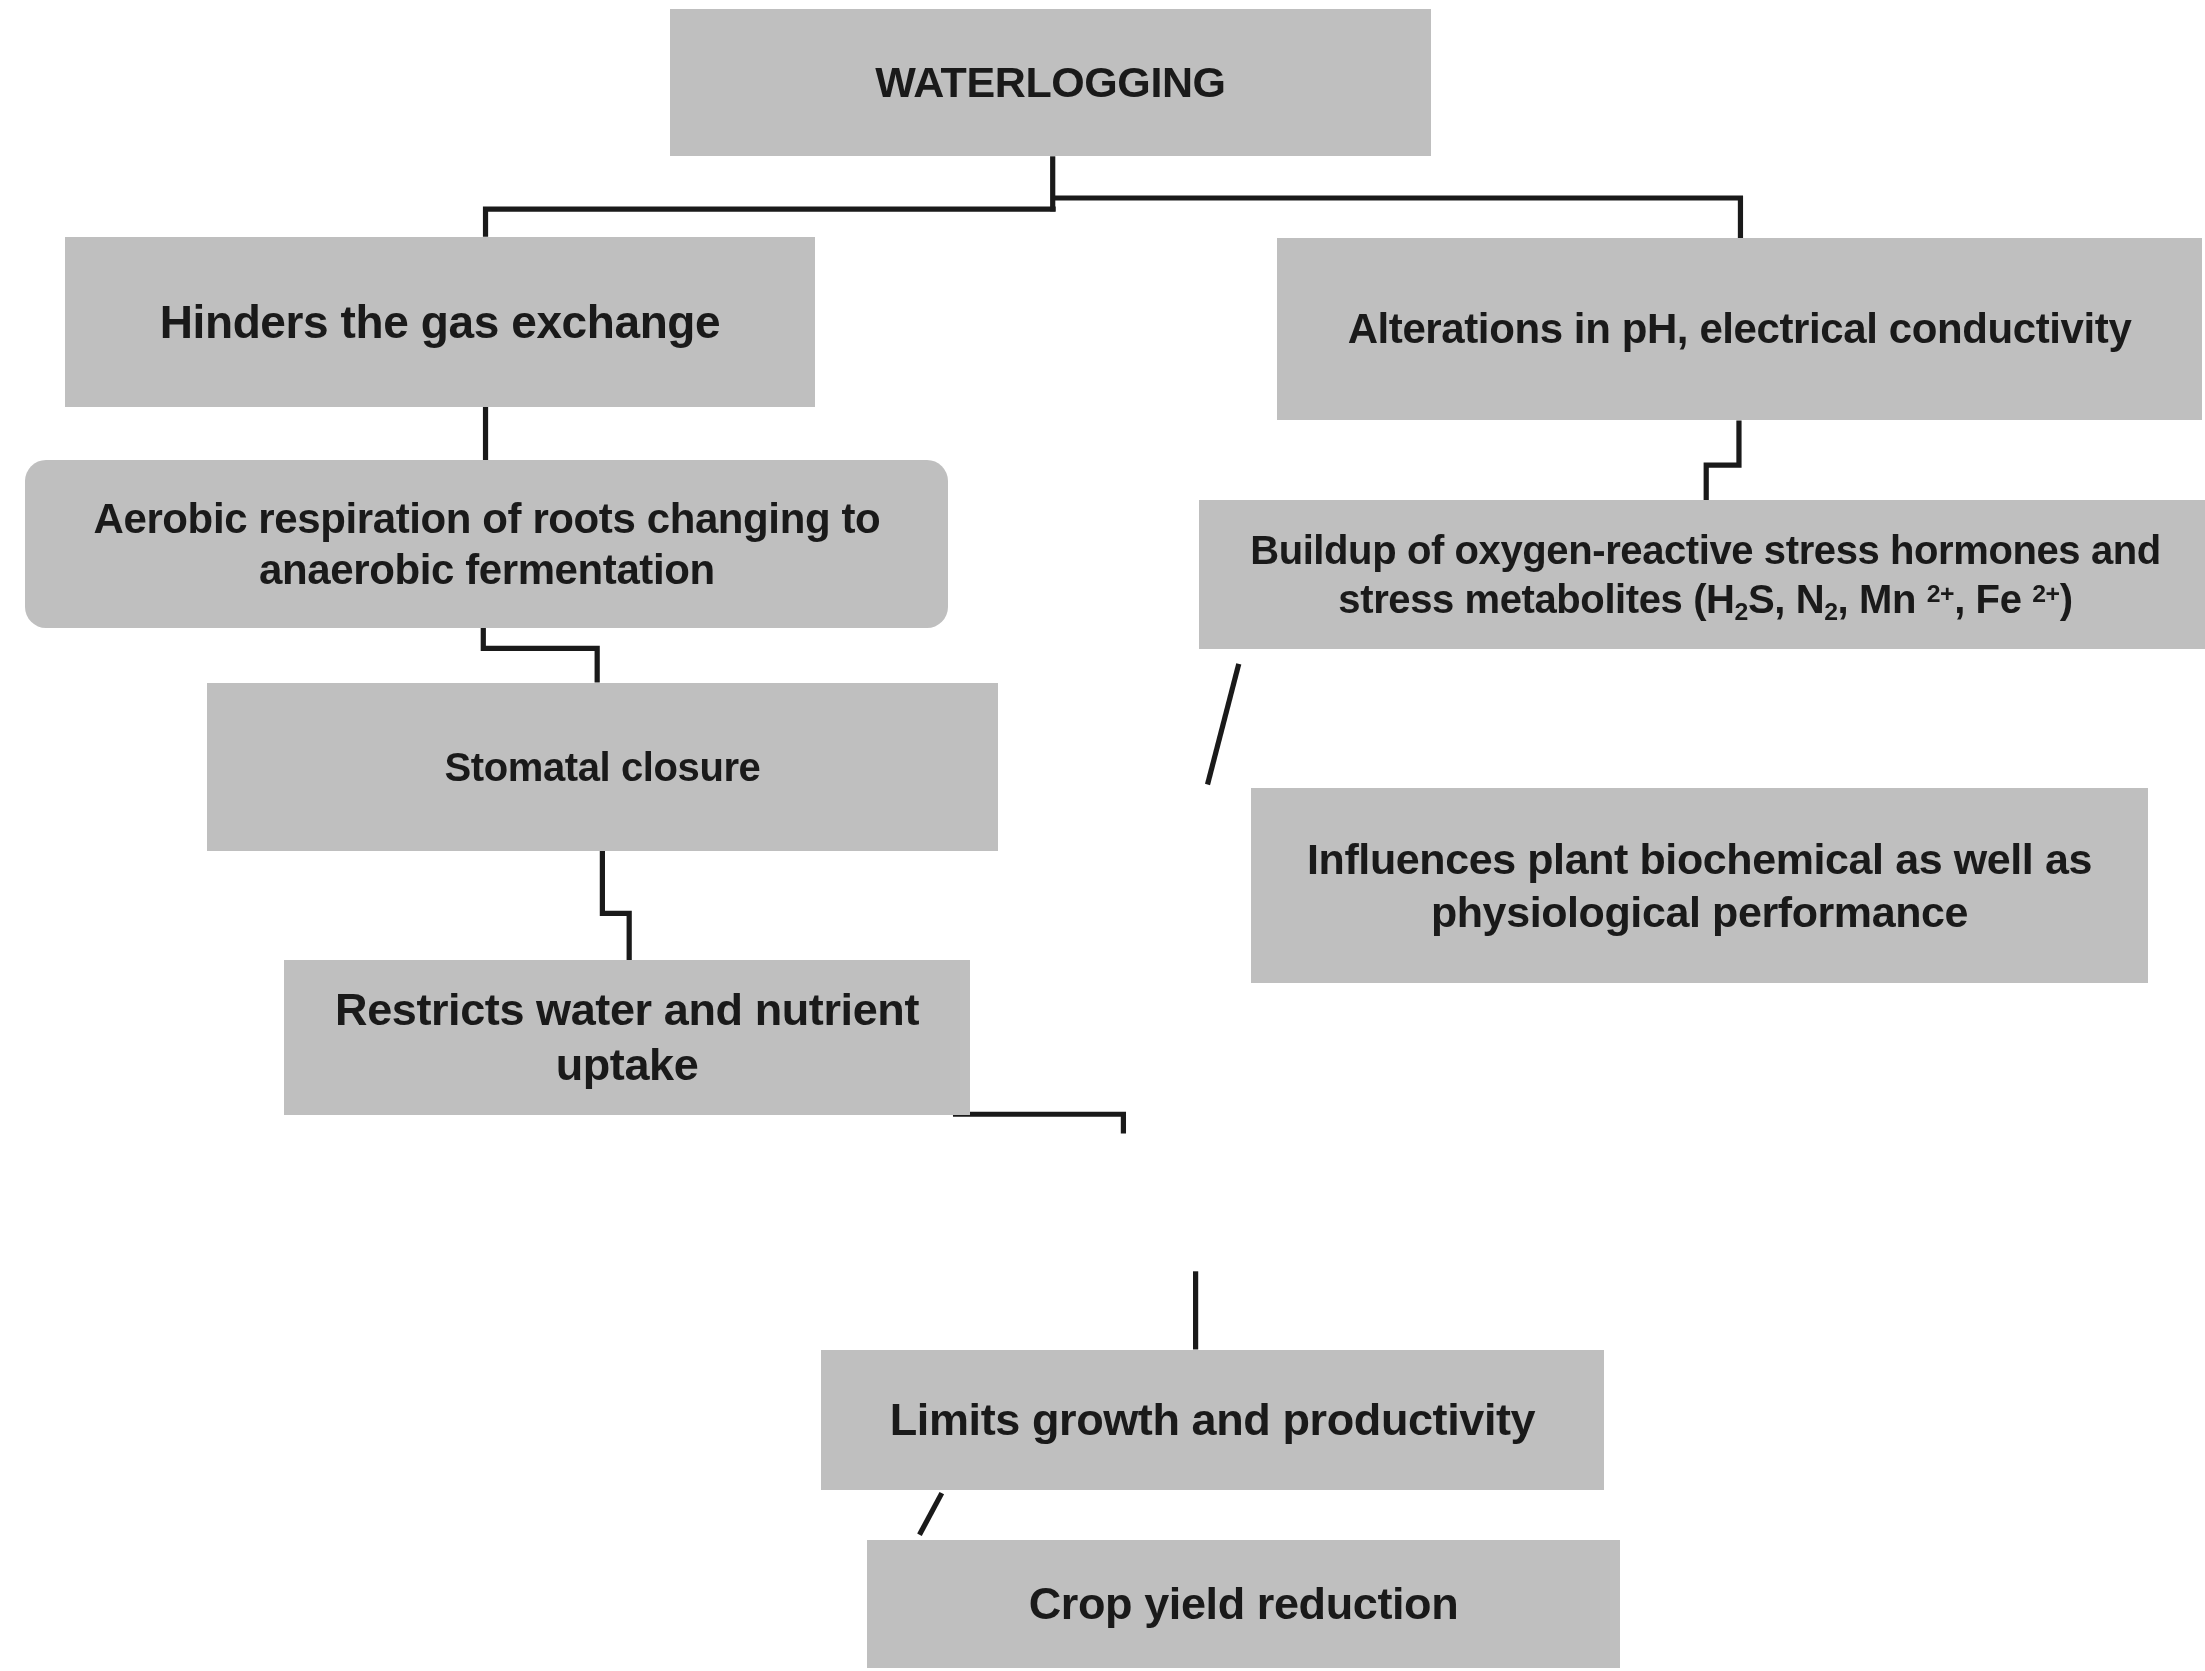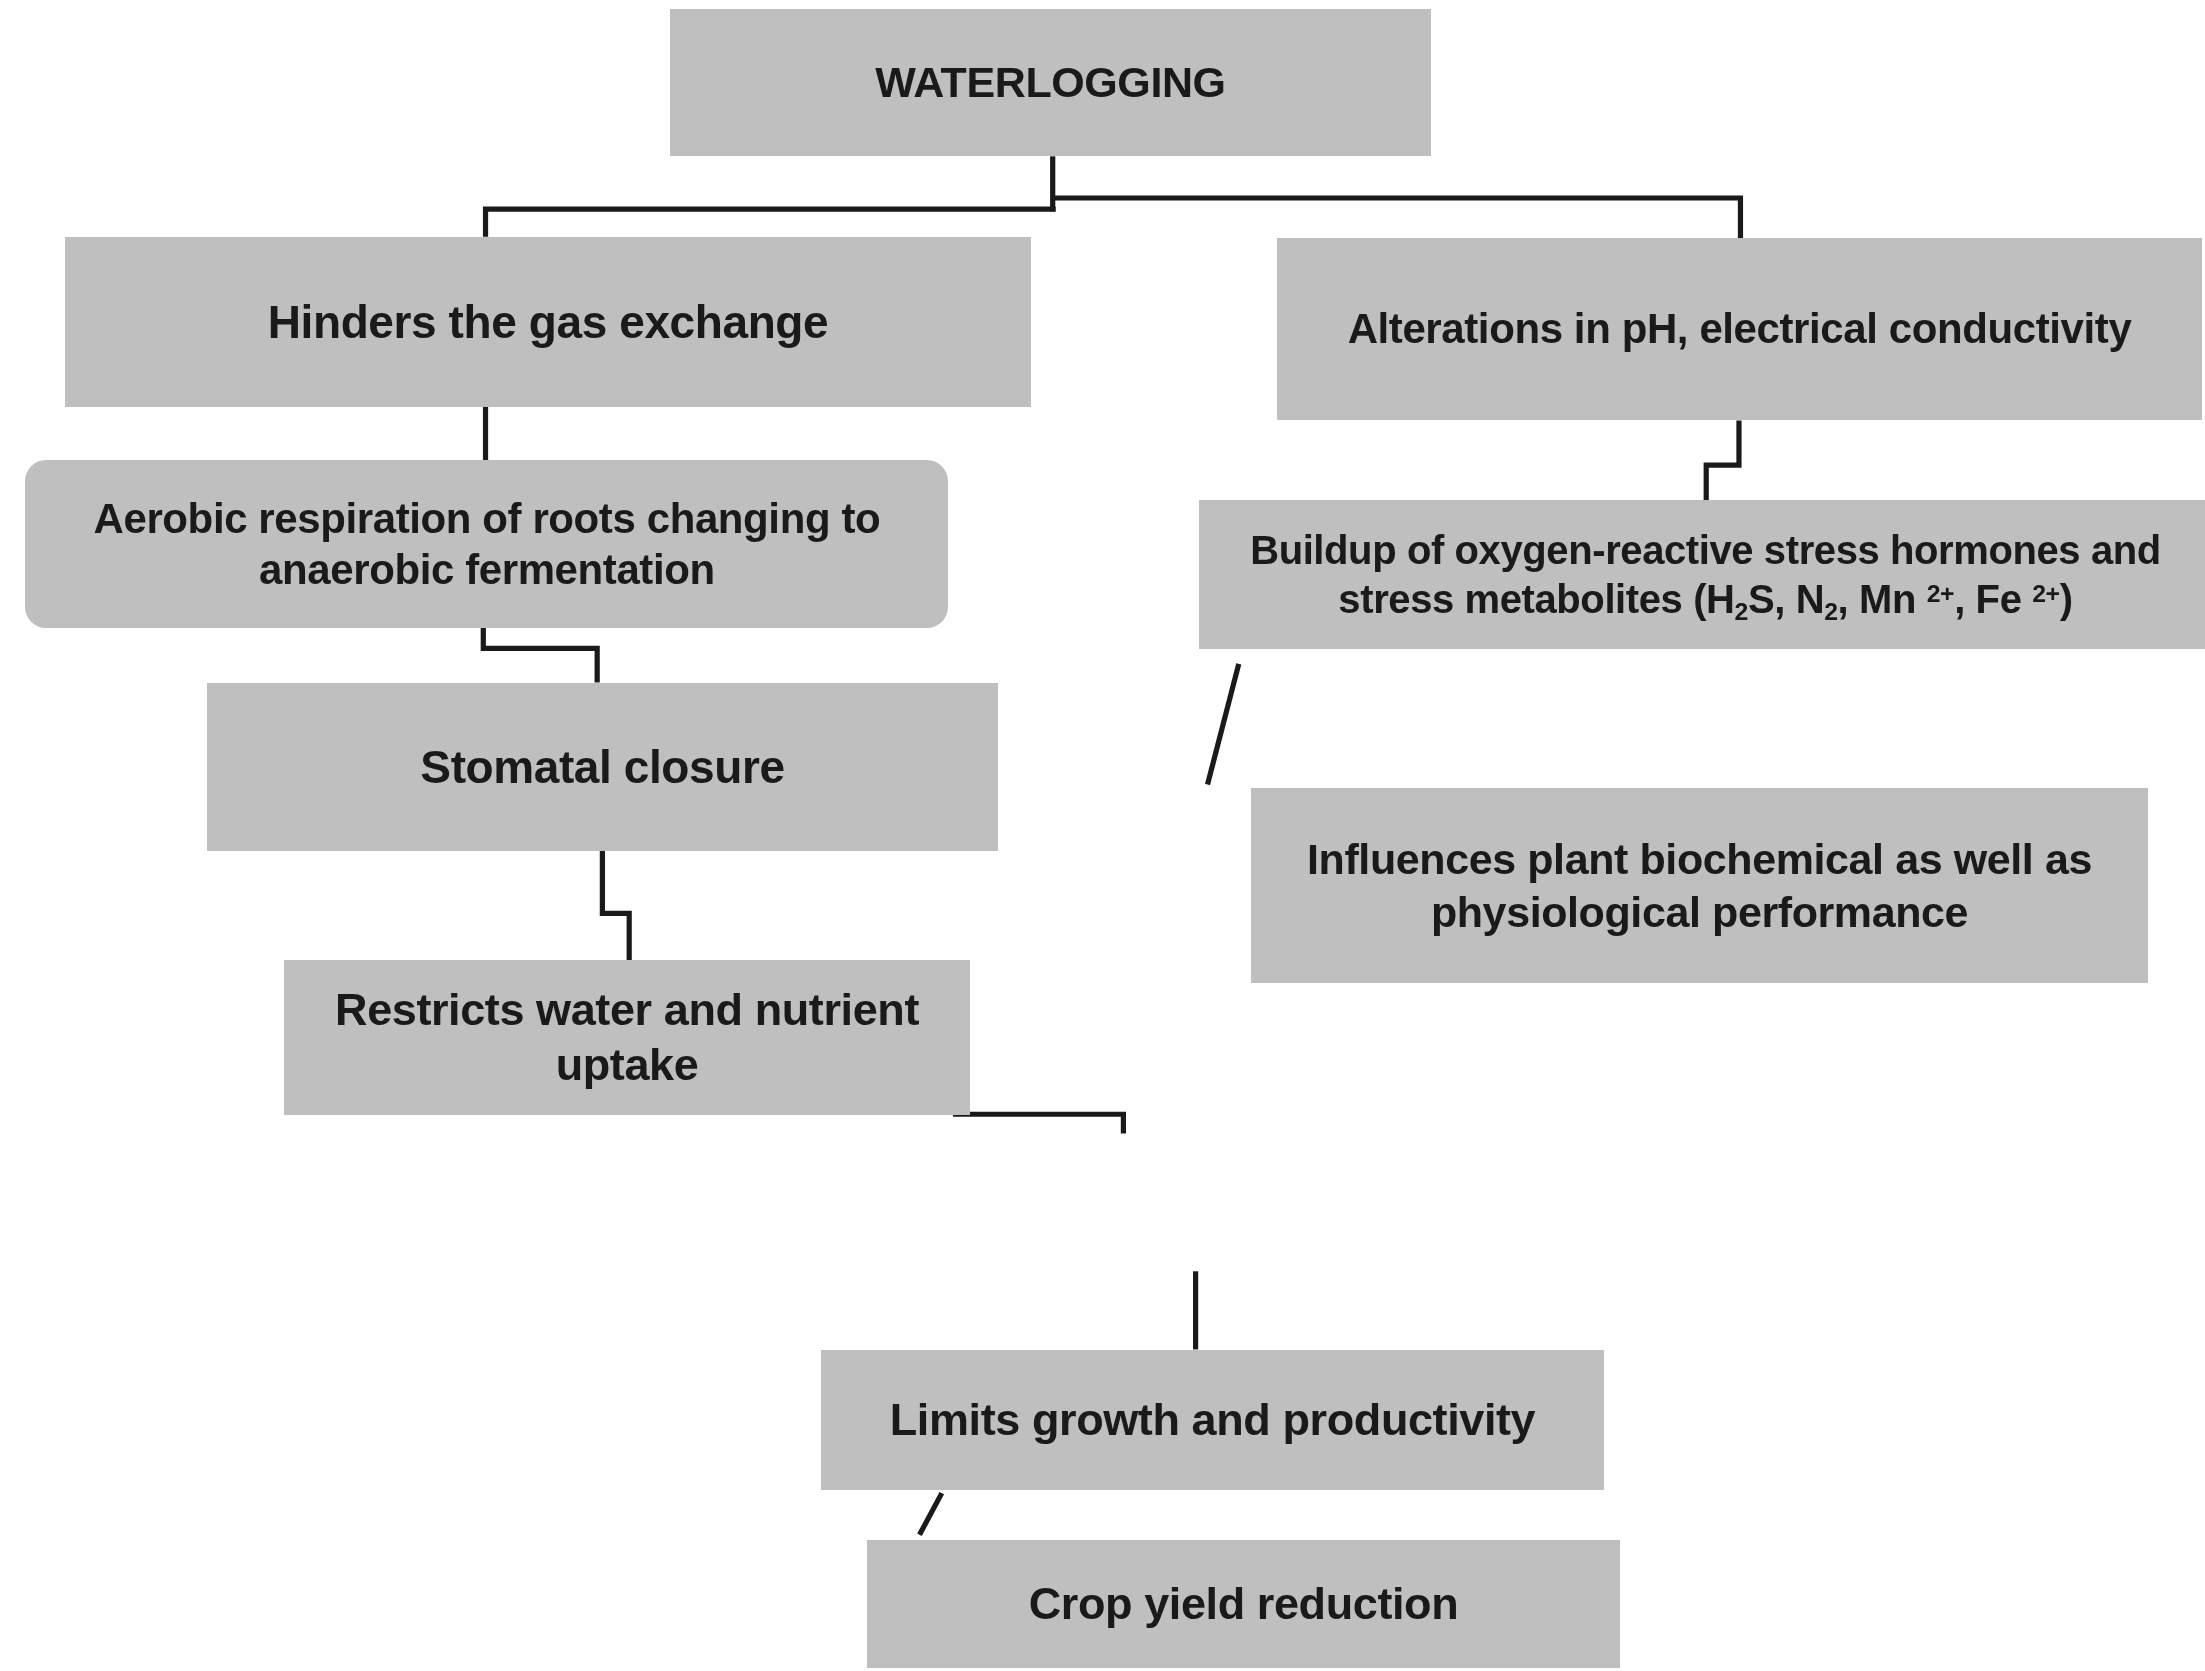--- a/index.html
+++ b/index.html
@@ -47,25 +47,25 @@
     font-size: 0.62em;
     line-height: 0;
     vertical-align: -0.28em;
   }
   .node sup {
     font-size: 0.62em;
     line-height: 0;
     vertical-align: 0.45em;
   }
   .n-waterlogging { left: 661px;  top: 9px;   width: 761px; height: 147px; font-size: 43px; }
-  .n-hinders      { left: 56px;   top: 237px;  width: 966px; height: 170px; font-size: 46px; }
+  .n-hinders      { left: 56px;   top: 237px;  width: 750px; height: 170px; font-size: 46px; }
   .n-alterations  { left: 1268px; top: 238px;  width: 925px; height: 182px; font-size: 42px; }
   .n-aerobic      { left: 16.4px;   top: 460px;  width: 923px; height: 168px; font-size: 42px; border-radius: 21px; }
   .n-buildup      { left: 1190px; top: 500px;  width: 1013px; height: 149px; font-size: 40px; }
-  .n-stomatal     { left: 198px;  top: 683px;  width: 791px; height: 168px; font-size: 46px; align-items: center; }
+  .n-stomatal     { left: 198px;  top: 683px;  width: 791px; height: 168px; font-size: 40px; align-items: center; }
   .n-influences   { left: 1242px; top: 788px; width: 897px; height: 195px; font-size: 43px; }
   .n-restricts    { left: 275px;  top: 960px; width: 686px;  height: 155px; font-size: 45px; }
   .n-leaf         { left: 858px; top: 1134px; width: 664px;  height: 138px; font-size: 41px; }
   .n-limits       { left: 812px; top: 1350px; width: 783px; height: 140px; font-size: 45px; }
   .n-crop         { left: 858px; top: 1540px; width: 753px; height: 128px; font-size: 45px; }
 </style>
 </head>
 <body>
 
 <div class="canvas">

